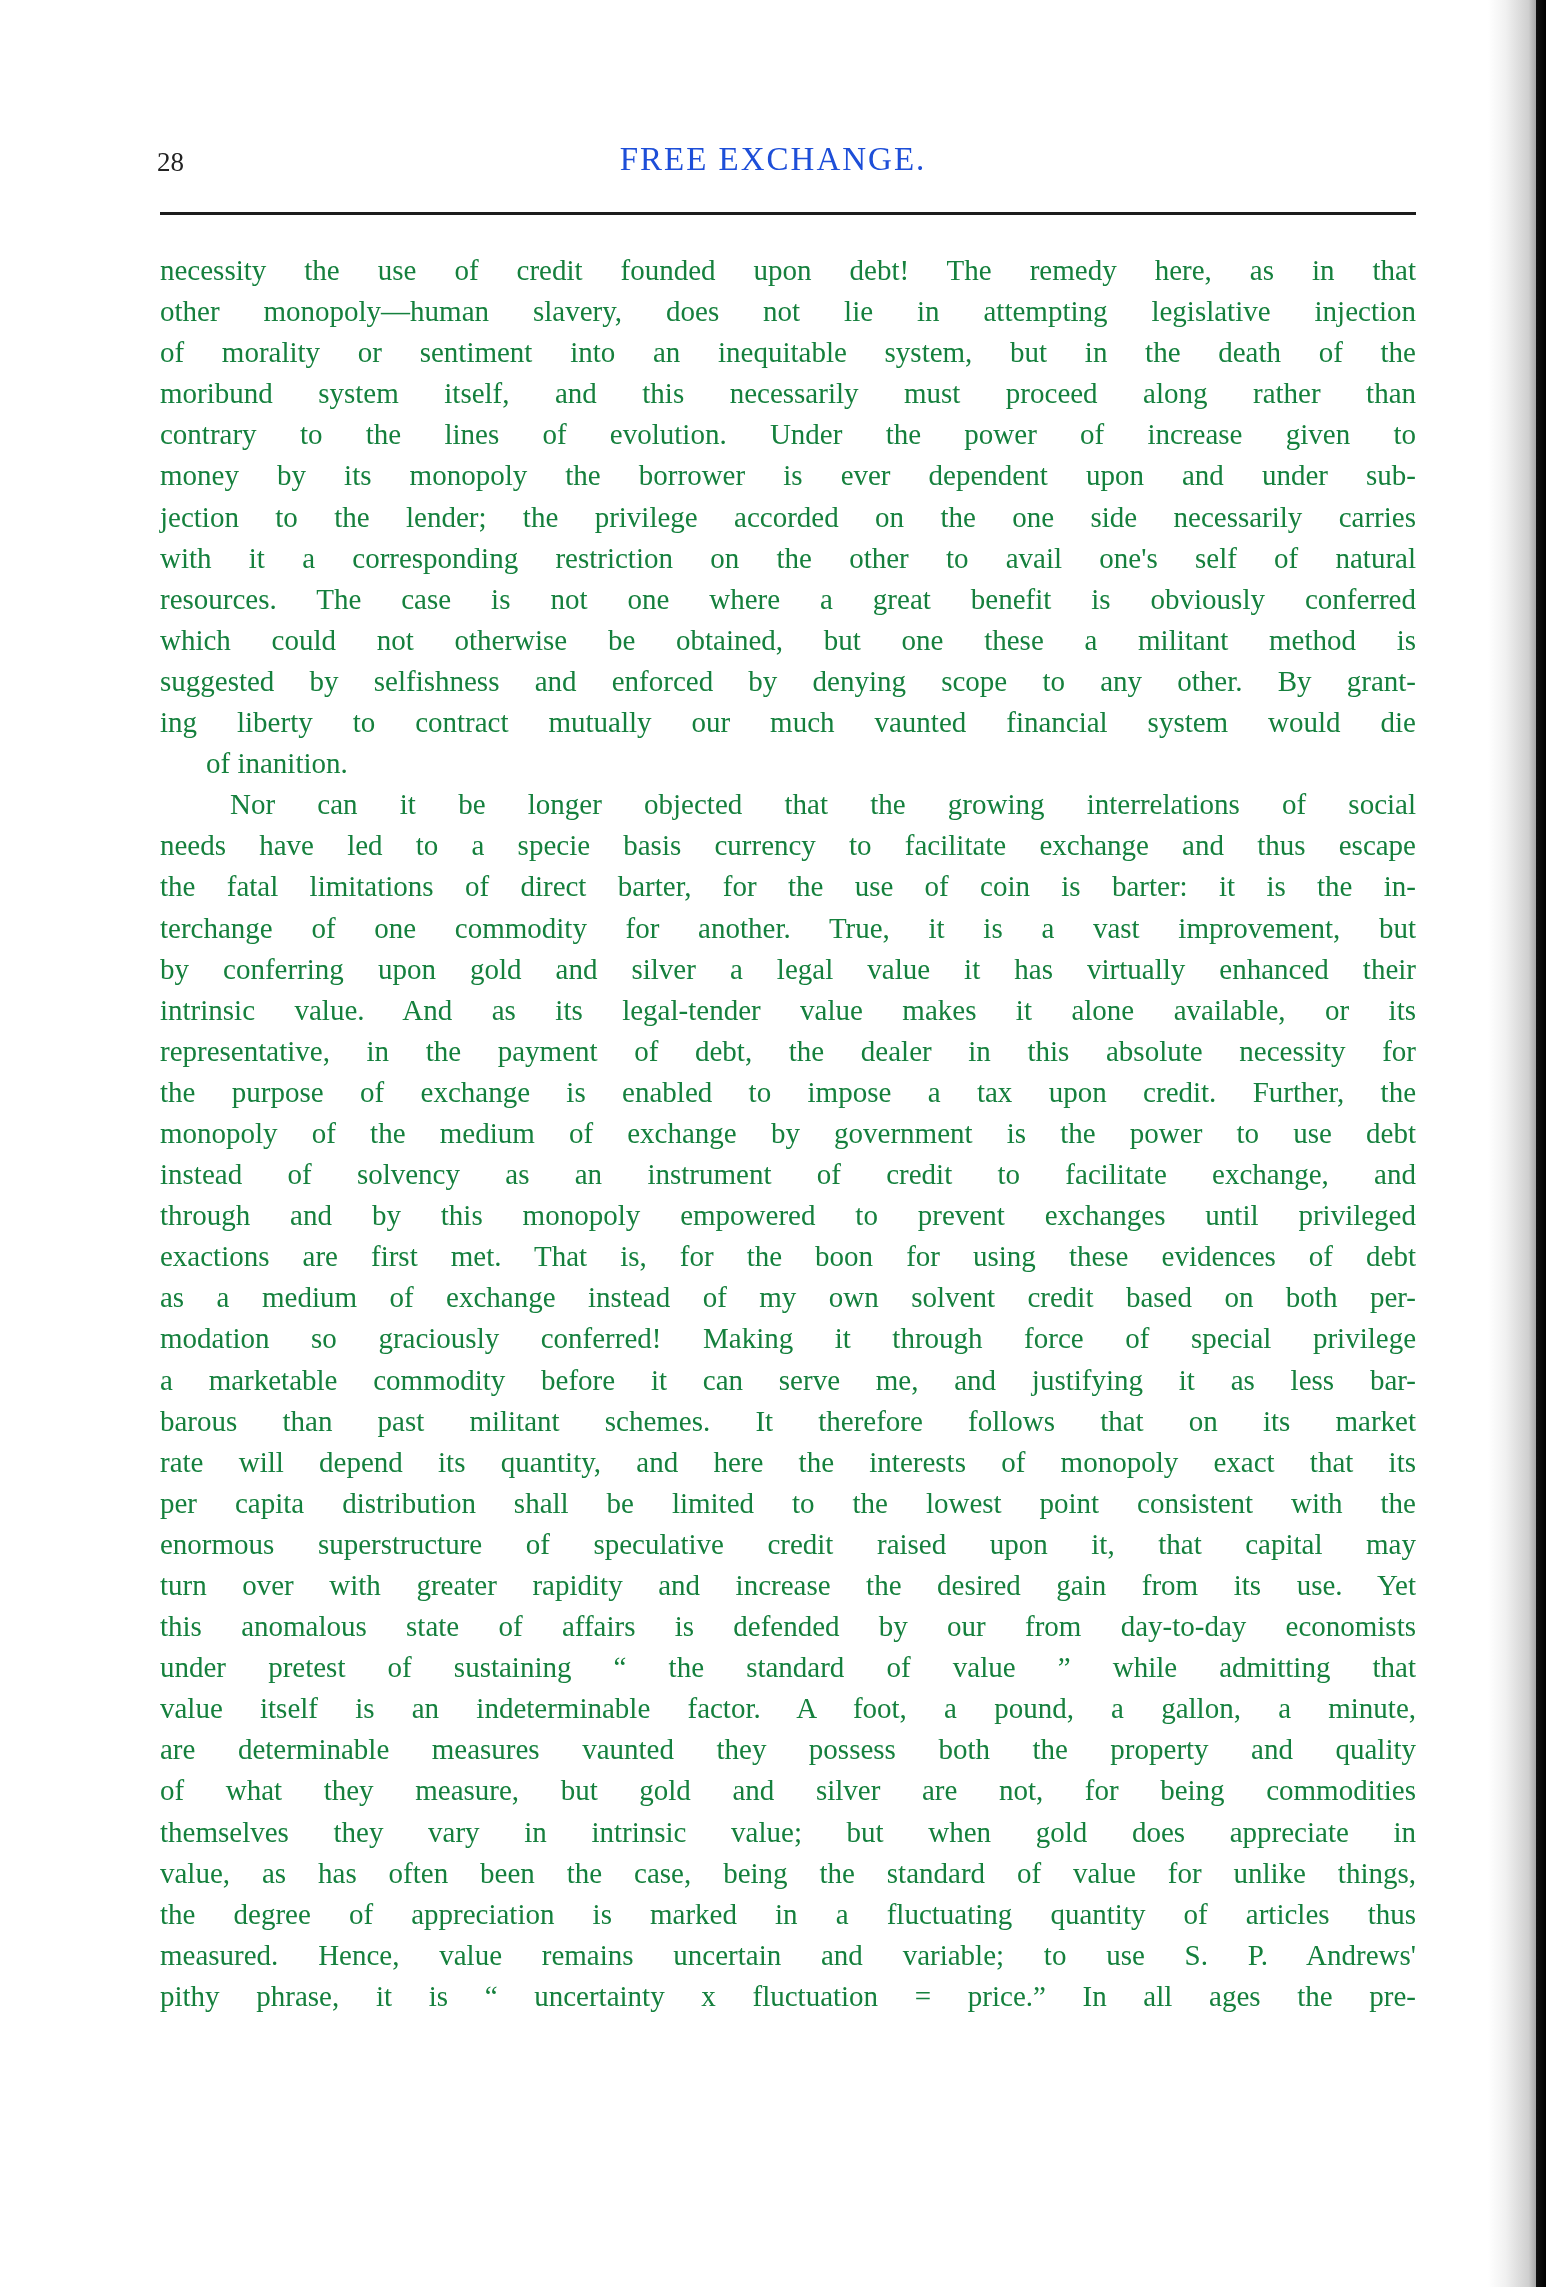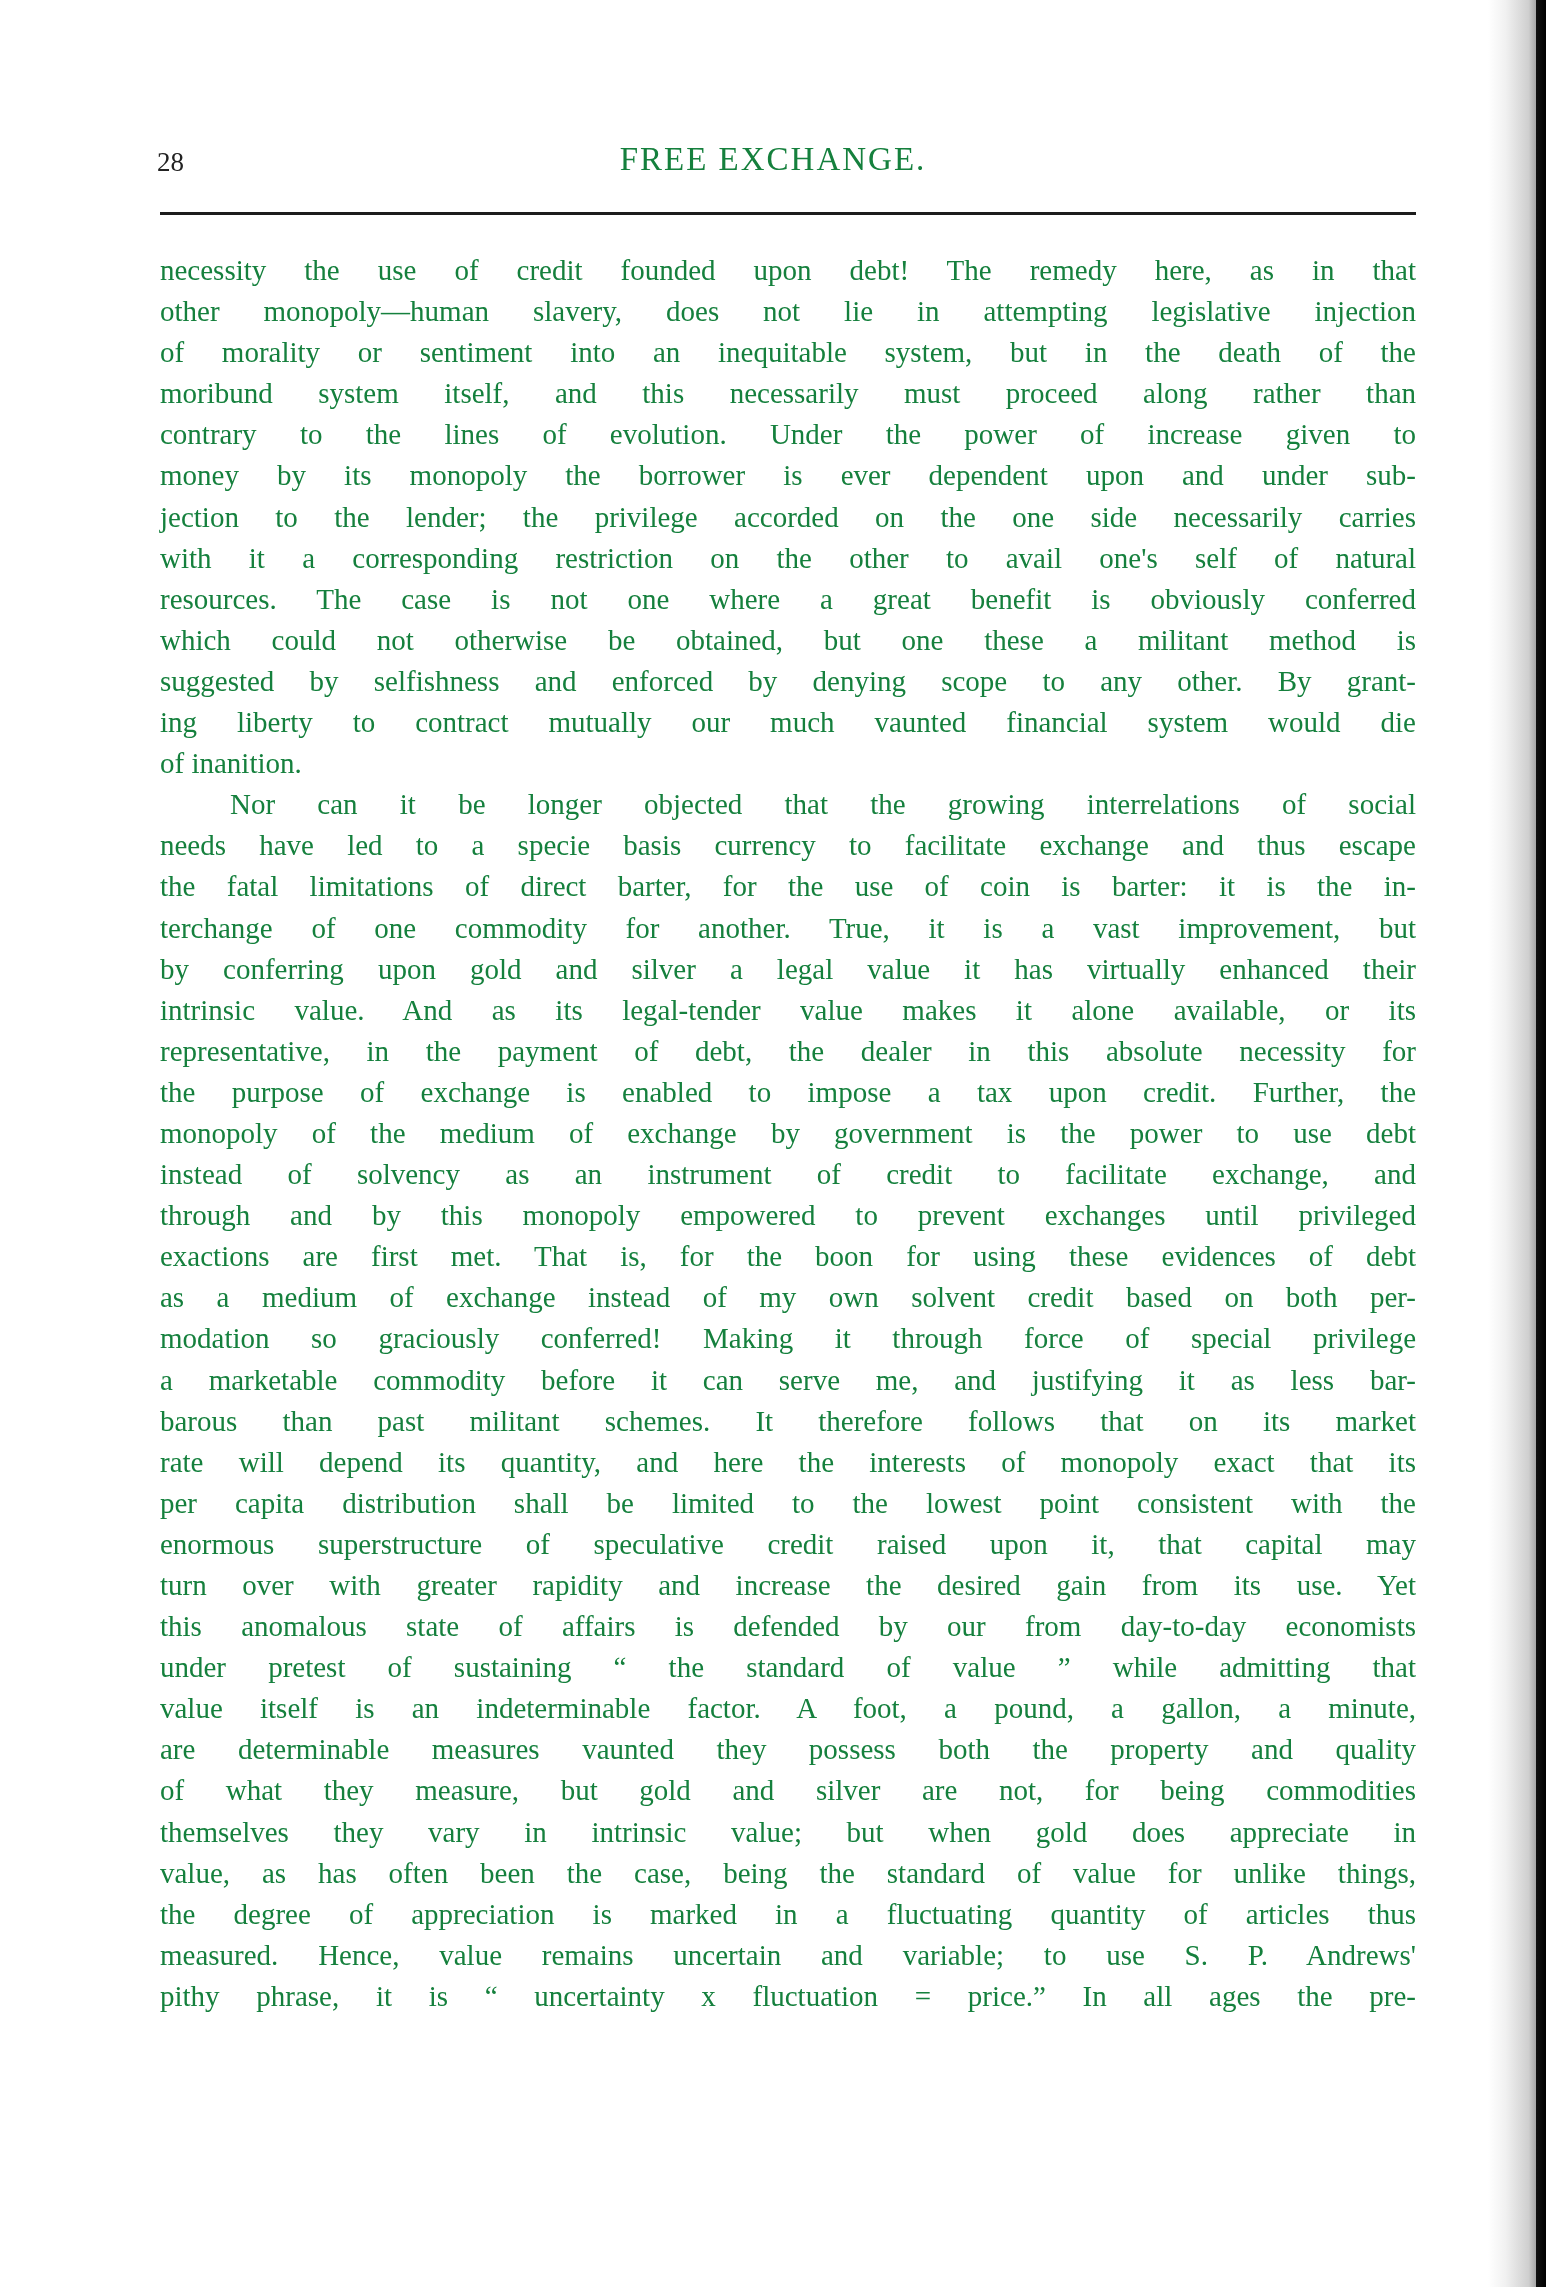--- a/index.html
+++ b/index.html
@@ -11,36 +11,36 @@
   .page-edge {
     position:absolute; top:0; right:0; width:58px; height:2287px;
     background:linear-gradient(to right, #ffffff 0%, #f1f1f1 30%, #cfcfcf 70%, #a9a9a9 82%, #111111 83%, #000000 100%);
   }
   .page-number {
     position:absolute; left:157px; top:147px;
     font-size:27px; line-height:30px; color:#222;
   }
   .running-head {
     position:absolute; left:598px; top:141px; width:350px;
-    font-size:33px; line-height:36px; letter-spacing:2px; color:#15803d;
+    font-size:33px; line-height:36px; letter-spacing:2px; color:#1d4ed8;
     text-align:center; white-space:nowrap;
   }
   .rule {
     position:absolute; left:160px; top:212px; width:1256px; height:3px;
     background:#1c1c1c;
   }
   .body-text {
     position:absolute; left:160px; top:250px; width:1256px;
     font-size:29px; line-height:41.1px; color:#15803d;
   }
   .line {
     display:block; text-align:justify; text-align-last:justify;
     white-space:nowrap; height:41.1px; overflow:visible;
   }
-  .line.last { text-align-last:left; }
+  .line.last { text-align-last:left;margin-left:46px; }
   .line.indent { padding-left:70px; }
 </style>
 </head>
 <body>
 
 <div class="page-edge"></div>
 
 <div class="page-number">28</div>
 <div class="running-head">FREE EXCHANGE.</div>
 <div class="rule"></div>

